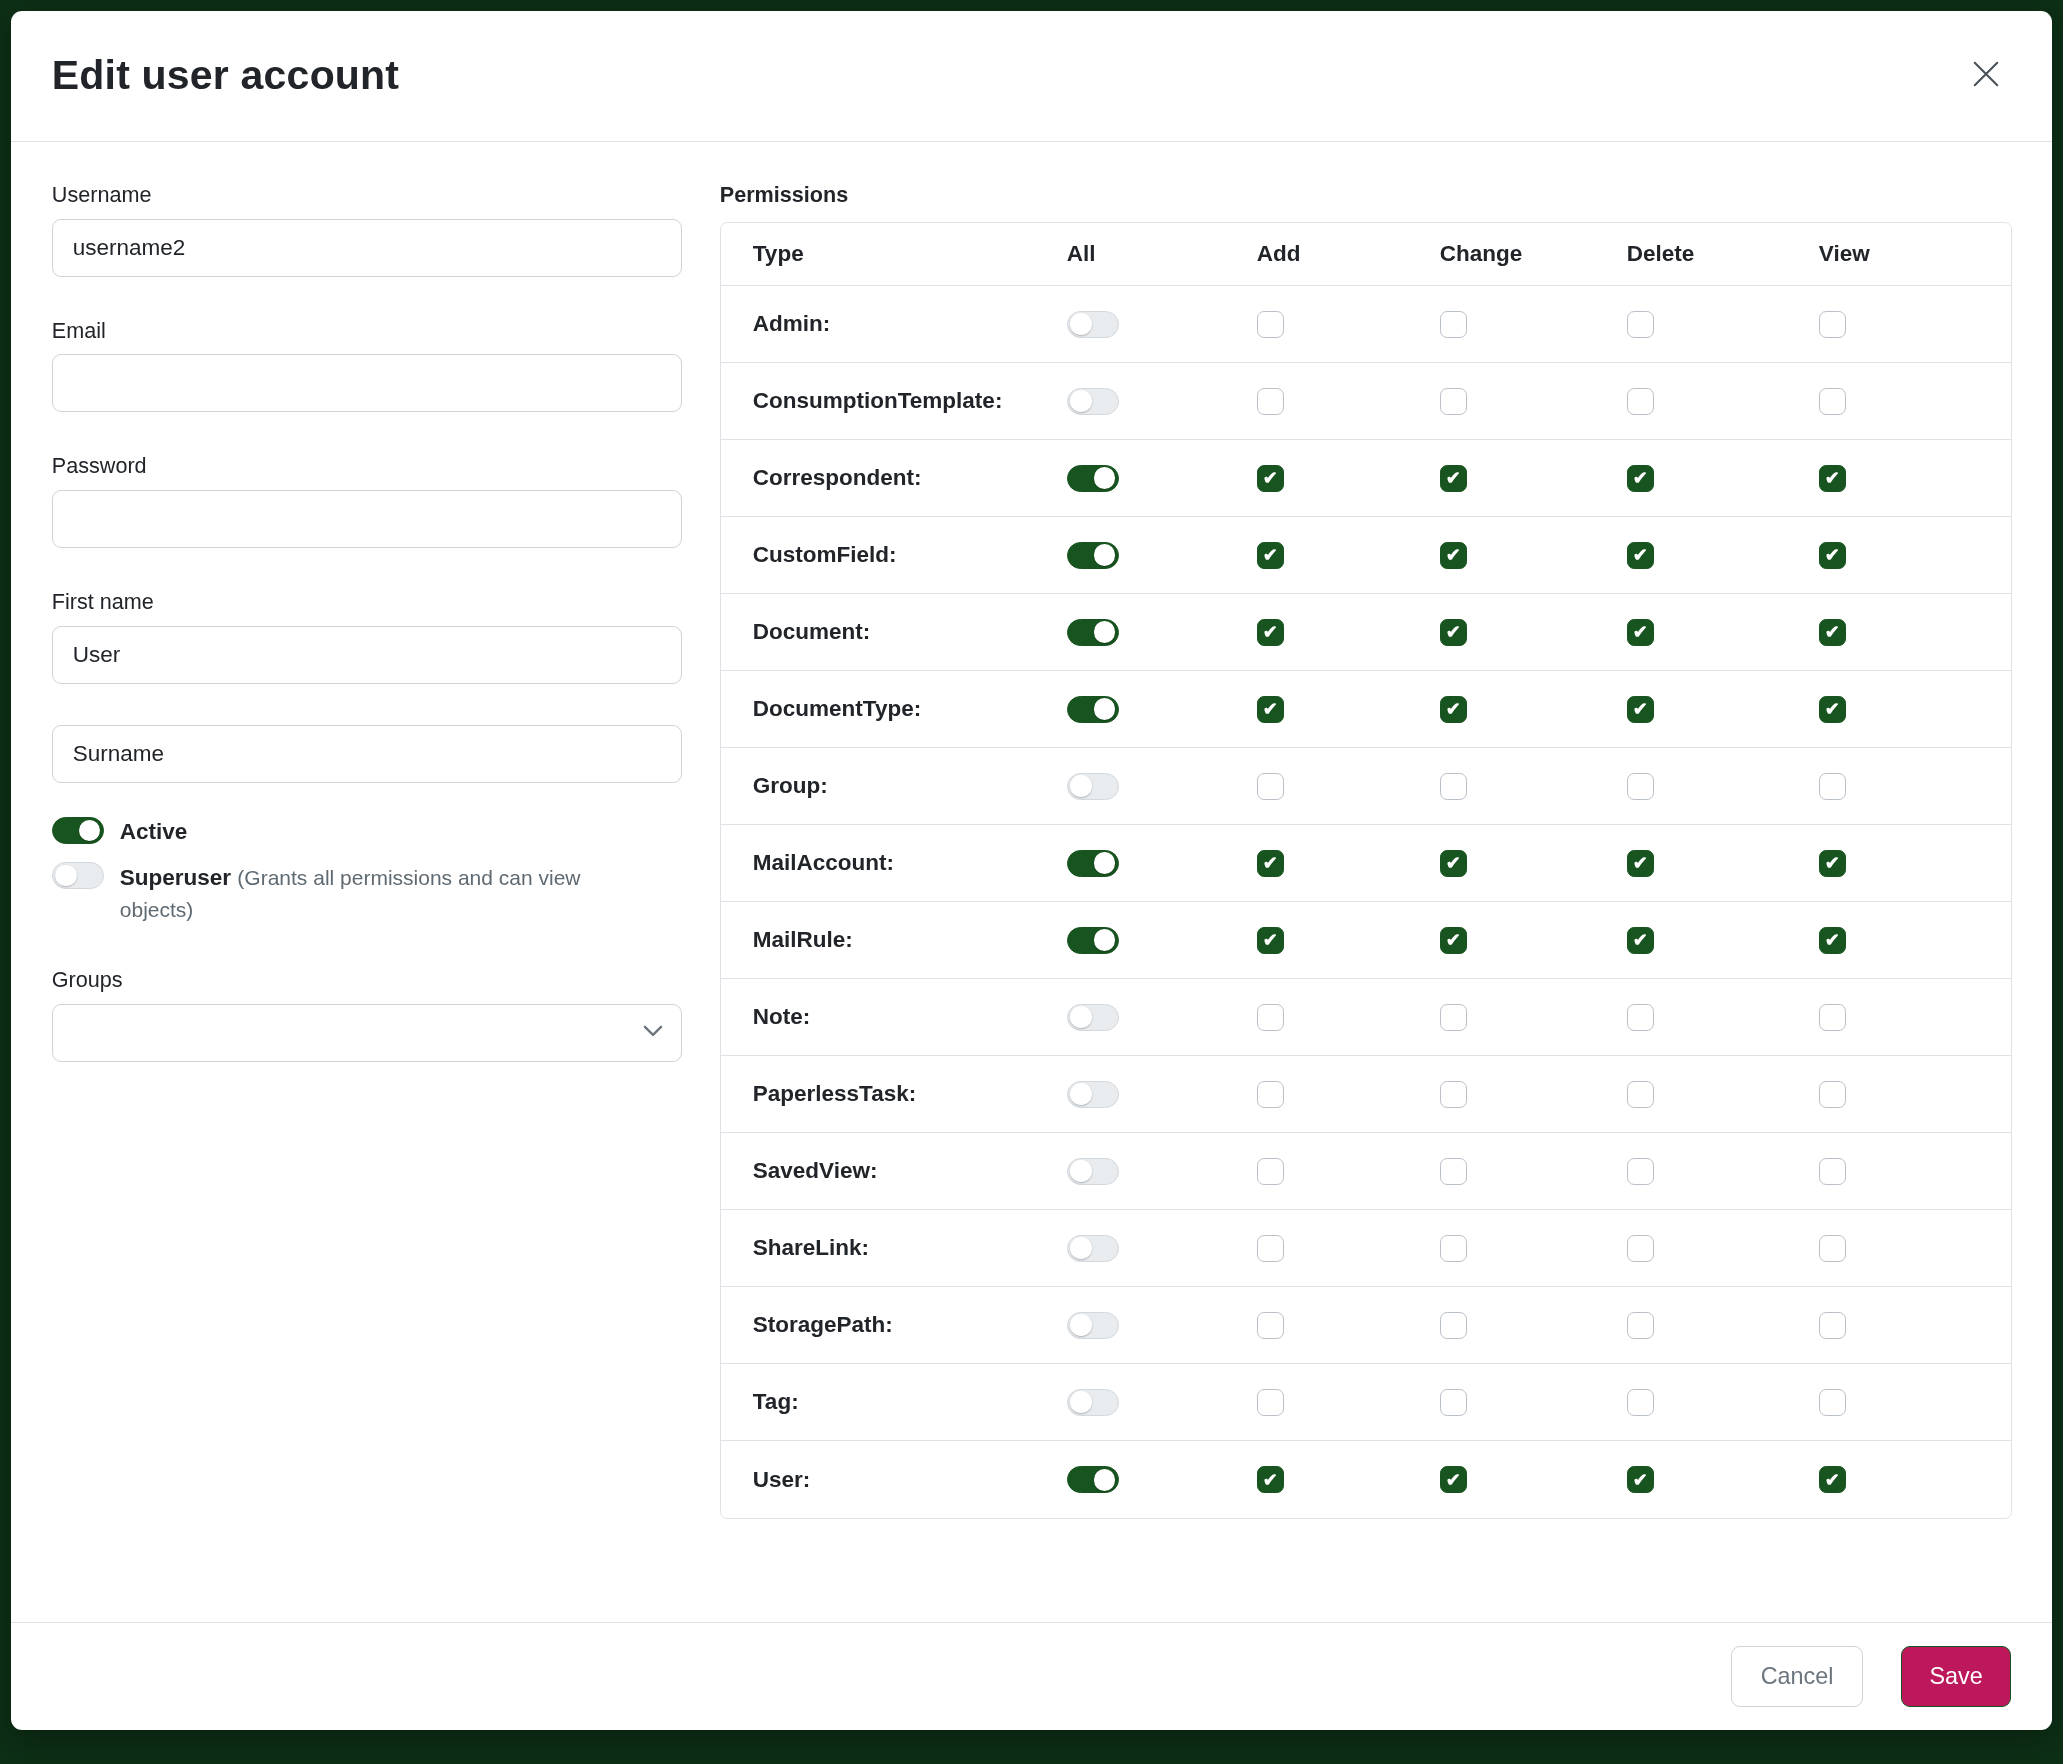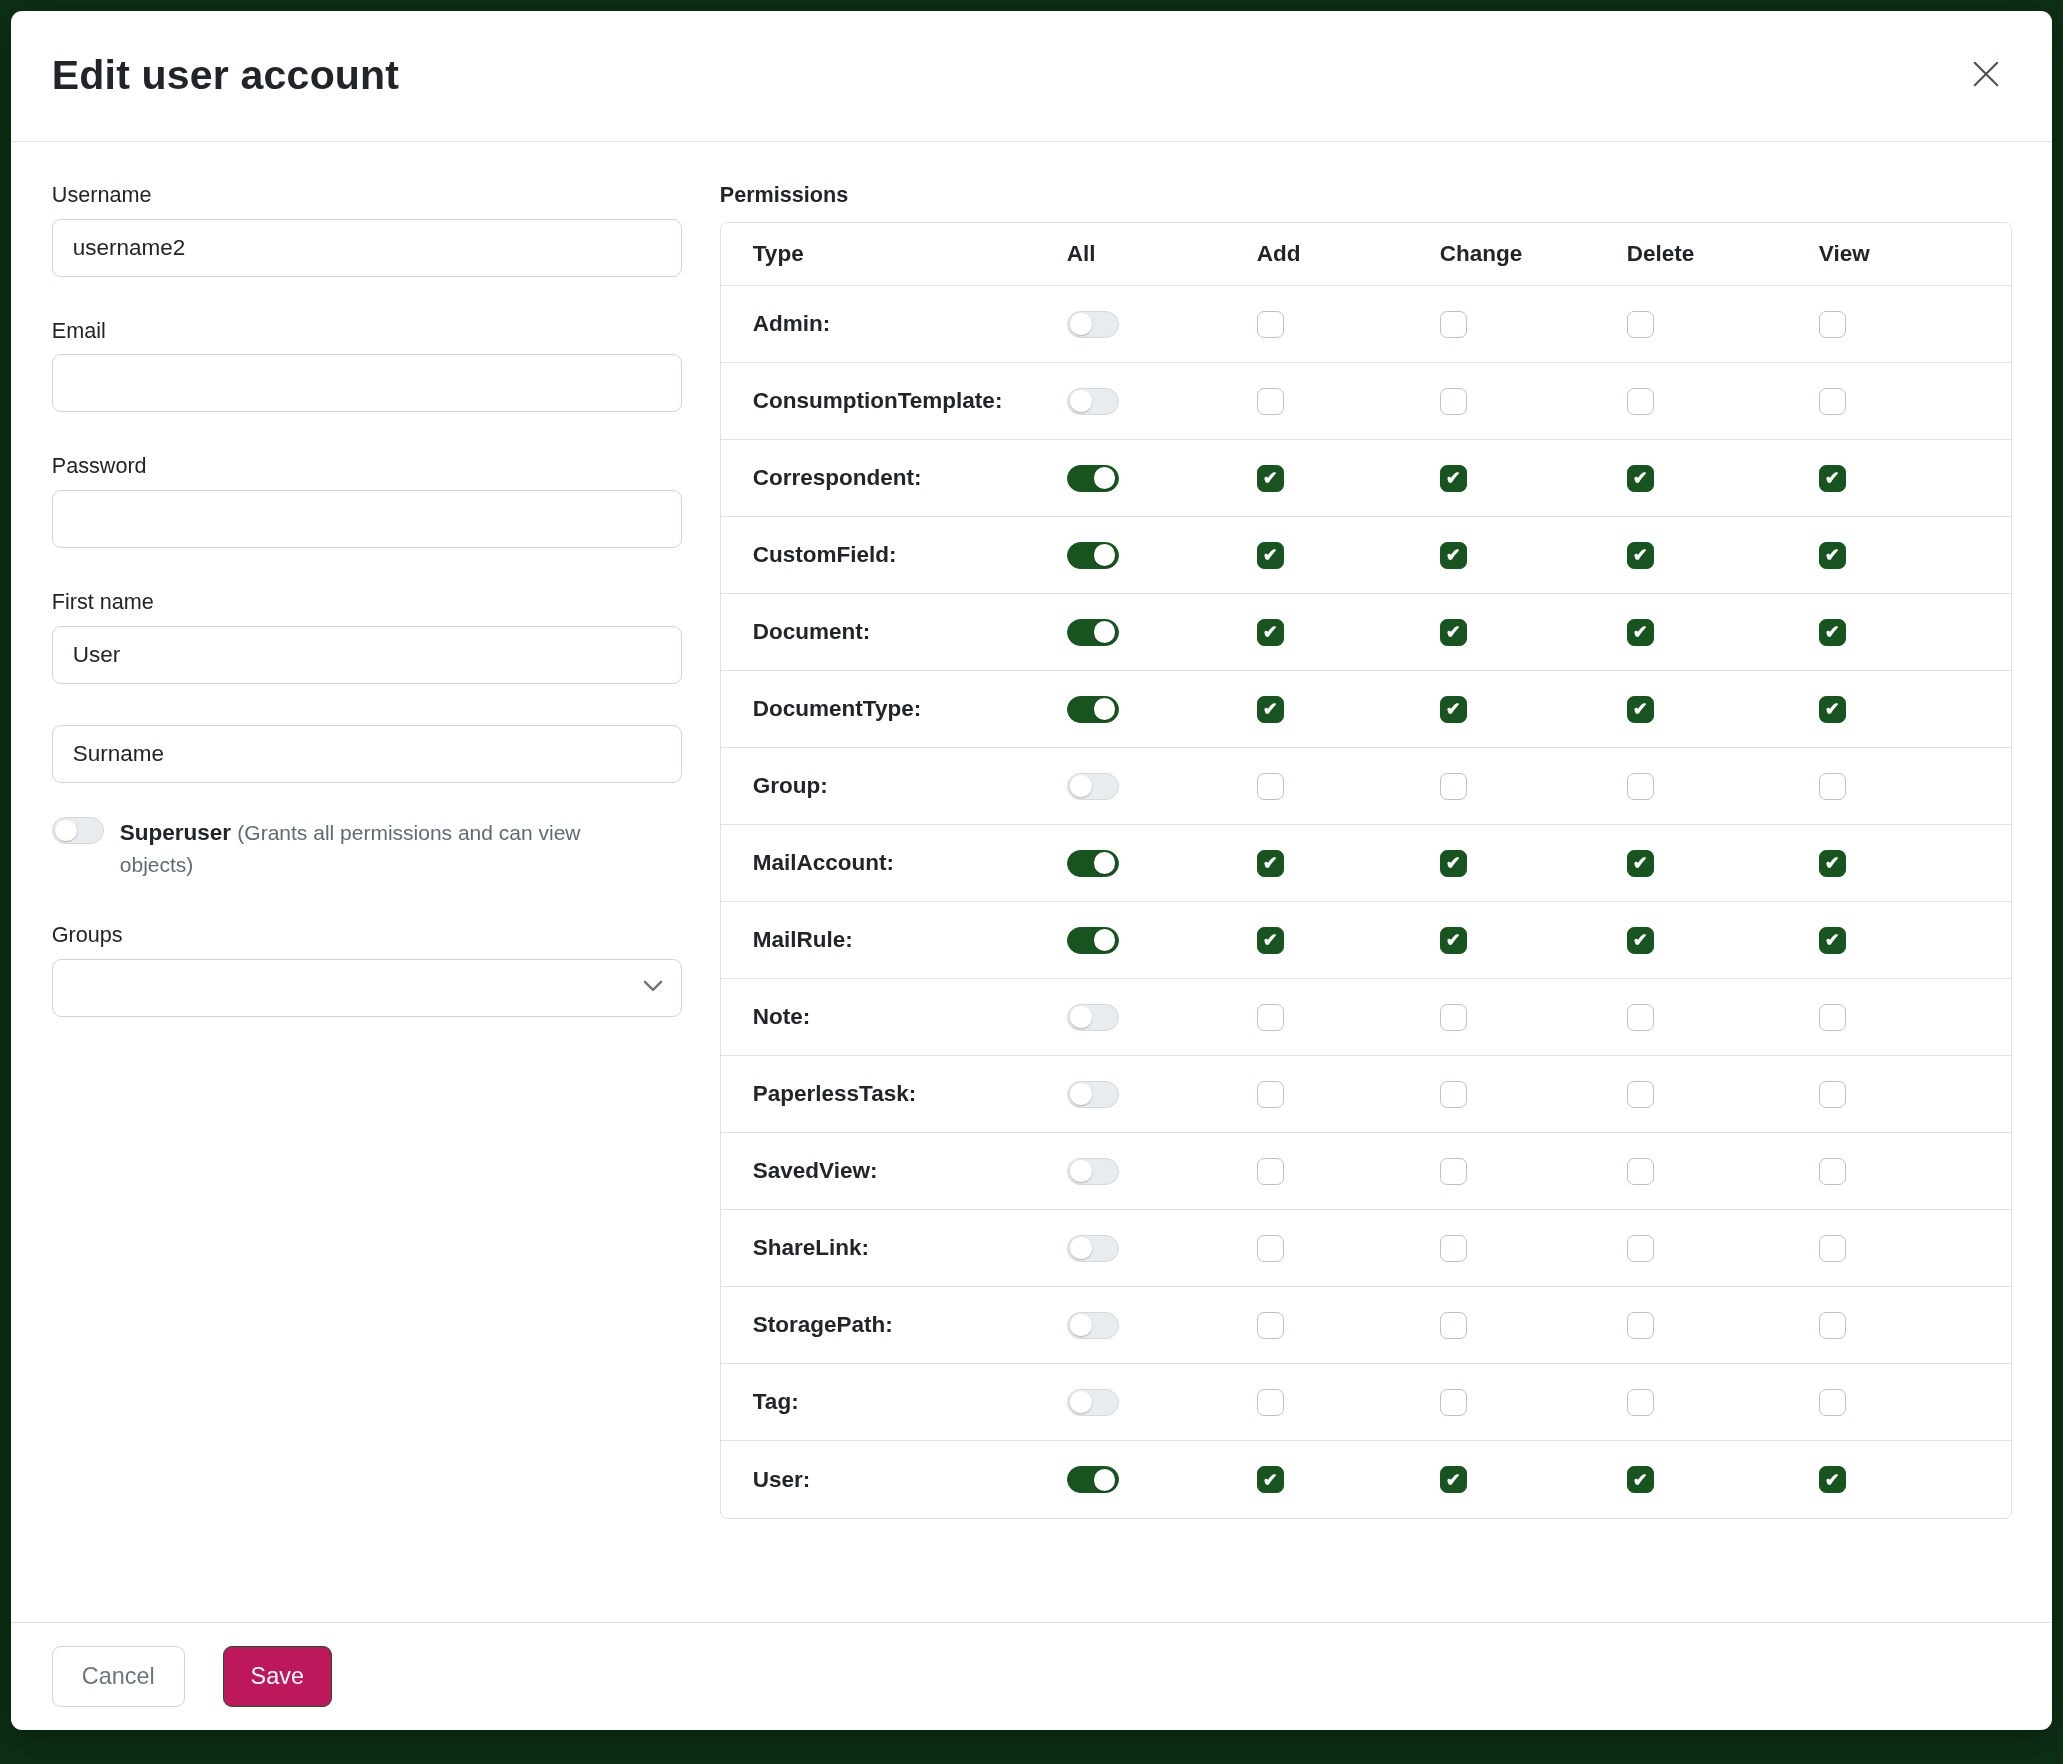--- a/index.html
+++ b/index.html
@@ -105,21 +105,21 @@
     display:flex; align-items:center; justify-content:center;
     cursor:pointer;
   }
   .cb.checked { background:#17541f; border-color:#17541f; }
   .cb .tick { color:#fff; font-size:18px; line-height:1; }
 
   
   .modal-footer {
     flex:0 0 108px; height:108px;
     border-top:0.9px solid #dee2e6;
-    display:flex; align-items:center; 
+    display:flex; align-items:center; justify-content:flex-end;
     padding:0 41px; gap:20px;
   }
   .btn {
     height:61px; border-radius:9px; font-size:23.4px;
     padding:0 29px; cursor:pointer;
     font-family:"Liberation Sans", sans-serif;
   }
   .btn-cancel {
     background:#fff; color:#6c757d; border:0.9px solid #ced4da;
   }
@@ -166,20 +166,26 @@
 
       <div class="field-group">
         <label class="field-label">First name</label>
         <input class="text-input" type="text" value="User" style="">
       </div>
 
       <div class="field-group" style="margin-bottom:0;">
         <input class="text-input" type="text" value="Surname" style="">
       </div>
 
+      <div class="toggle-row">
+        <span class="switch on">
+            <span class="knob"></span>
+          </span>
+        <span class="toggle-label">Active</span>
+      </div>
 
       <div class="toggle-row">
         <span class="switch">
             <span class="knob"></span>
           </span>
         <span class="su-text"><span class="toggle-label-inline">Superuser</span> <span class="su-note">(Grants all permissions and can view objects)</span></span>
       </div>
 
       <div class="field-group" style="margin-top:41px; margin-bottom:0;">
         <label class="field-label">Groups</label>

